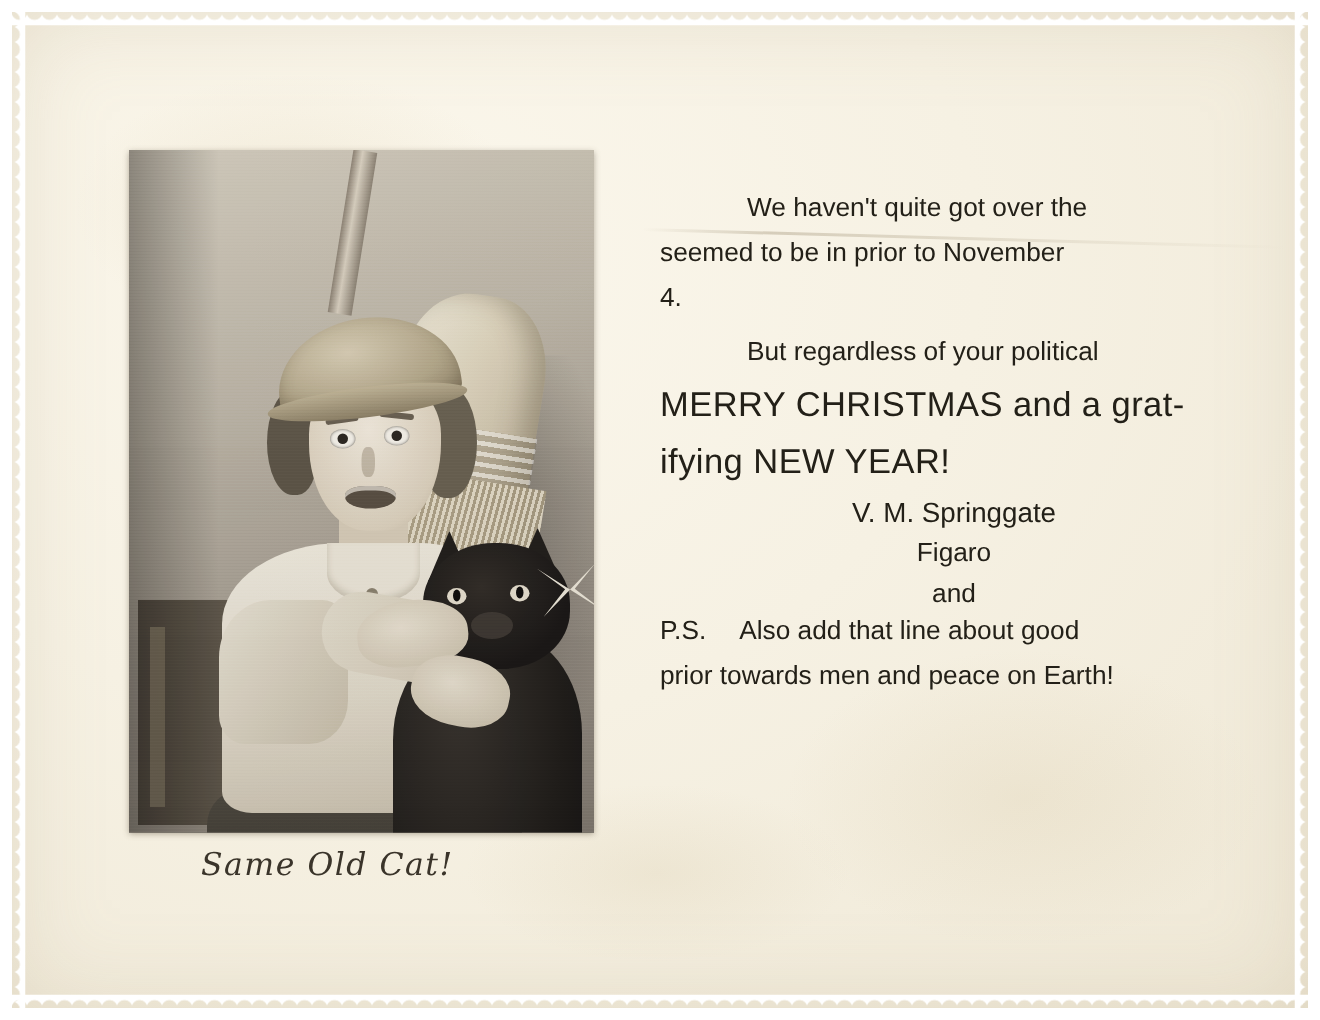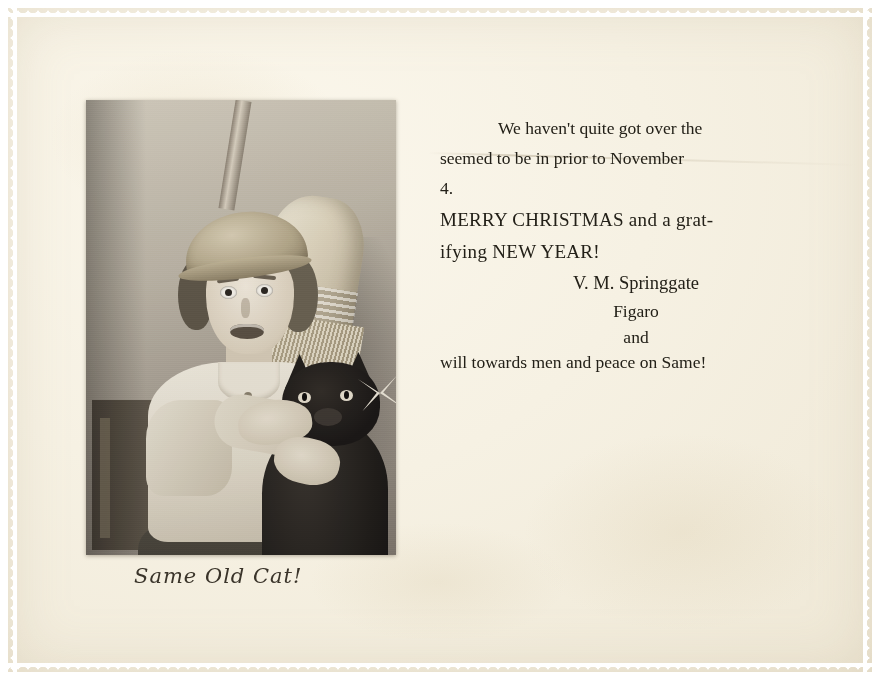--- a/index.html
+++ b/index.html
@@ -304,35 +304,35 @@
     font-size: 21px;
     letter-spacing: 1px;
     color: #3a342a;
     white-space: nowrap;
   }
 
   
   #message {
     position: absolute;
     left: 432px;
-    top: 108px;
+    top: 118px;
     width: 392px;
     color: #232018;
-    font-family: Liberation Serif, serif;
+    font-family: Liberation Sans, sans-serif;
     font-size: 17.5px;
     line-height: 1.48;
   }
   #message p { margin: 0 0 4px 0; }
   .indent { text-indent: 58px; }
   .sig {
     text-align: center;
     line-height: 1.5;
   }
   .sig .name { font-size: 18.5px; }
-  .big { font-size: 19px; letter-spacing: .3px; }
+  .big { font-size: 23px; letter-spacing: .3px; }
   .ps { margin-top: 10px; }
   .ps .ps-label { margin-right: 22px; }
 </style>
 </head>
 <body>
 
 <div id="card">
 
   <div class="stain s1"></div>
   <div class="stain s2"></div>
@@ -394,29 +394,33 @@
     </div>
   </div>
 
   <div id="caption">Same Old Cat!</div>
 
   <div id="message">
     <p class="indent">We haven't  quite  got over the</p>
     <p>seemed to be in prior  to November</p>
     <p>4.</p>
 
+    <p class="indent" style="margin-top:10px">But regardless of your political</p>
     <p class="big">MERRY CHRISTMAS and a grat-</p>
     <p class="big">ifying NEW YEAR!</p>
 
     <div class="sig">
       <div class="name">V. M. Springgate</div>
       <div>Figaro</div>
       <div>and</div>
     </div>
 
-    <p>will towards men and peace on Same!</p>
+    <p class="ps">
+      <span class="ps-label">P.S.</span><span>Also  add that  line about  good</span>
+    </p>
+    <p>prior towards men and peace on Earth!</p>
   </div>
 
   <div class="deckle deckle-top"></div>
   <div class="deckle deckle-bottom"></div>
   <div class="deckle deckle-left"></div>
   <div class="deckle deckle-right"></div>
 </div>
 
 </body></html>

